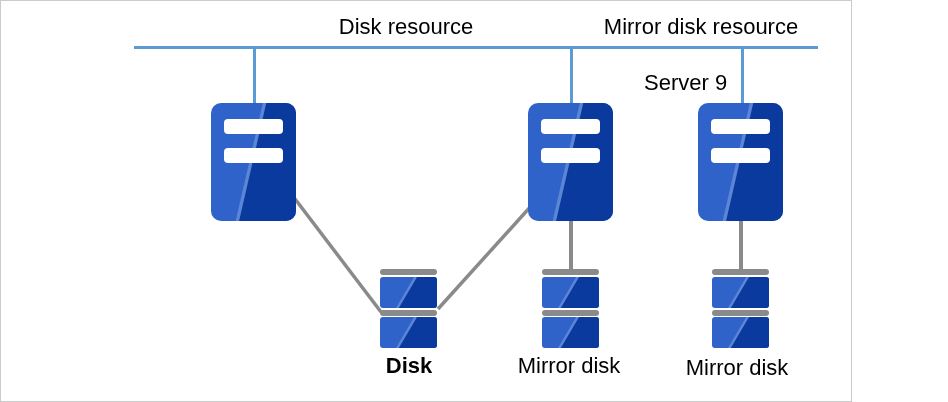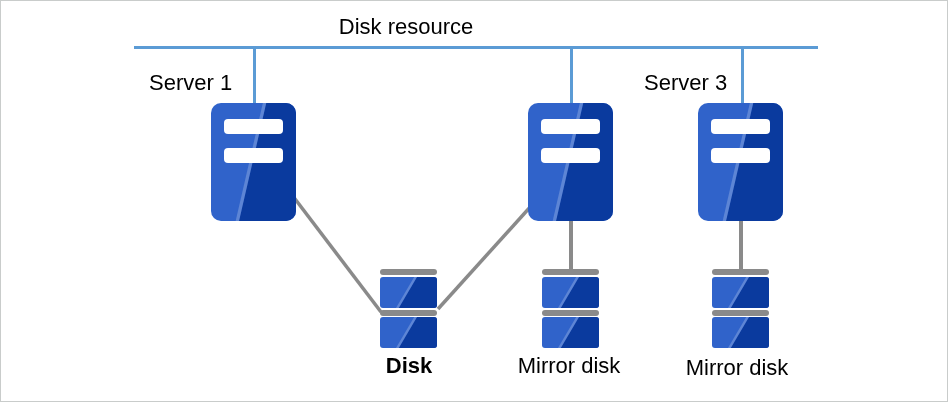--- a/index.html
+++ b/index.html
@@ -1,18 +1,18 @@
 <!DOCTYPE html>
 <html style="--network-line: #5b9bd5; --server-light-blue: #3063ca; --server-dark-blue: #0a3a9e; --connector-gray: #8a8a8a; --disk-bar-gray: #8a8a8a; --text: #000000; --border: #c9cccb;"><head>
 <meta charset="utf-8">
 <style>
   html,body{margin:0;padding:0;background:#ffffff;}
   .canvas{
     position:relative;
-    width:948px;height:402px;
+    width:852px;height:402px;
     box-sizing:border-box;
     background:#ffffff;
     border:1px solid var(--border,#c9cccb);
     font-family:"Liberation Sans", sans-serif;
     color:var(--text,#000);
     overflow:hidden;
   }
   svg.lines{position:absolute;left:0;top:0;width:948px;height:402px;}
   .blue-line{stroke:var(--network-line,#5b9bd5);stroke-width:3;fill:none;}
   .gray-line{stroke:var(--connector-gray,#8a8a8a);stroke-width:3.5;fill:none;}
@@ -83,25 +83,25 @@
     <line class="blue-line" x1="570.5" y1="46" x2="570.5" y2="106"></line>
     <line class="blue-line" x1="741.5" y1="46" x2="741.5" y2="106"></line>
     <line class="gray-line" x1="288" y1="190" x2="380" y2="311"></line>
     <line class="gray-line" x1="540" y1="194" x2="437" y2="308"></line>
     <line class="gray-line v" x1="570" y1="215" x2="570" y2="271"></line>
     <line class="gray-line v" x1="740" y1="215" x2="740" y2="271"></line>
   </svg>
 
   <div class="label centered" style="left:405px;top:13px;">Disk resource</div>
 
-
-  <div class="label" style="left:148px;top:69px;">Server 1</div>
+  <div class="label centered" style="left:700px;top:13px;">Mirror disk resource</div>
 
 
-  <div class="label" style="left:643px;top:69px;">Server 3</div>
+
+  <div class="label" style="left:643px;top:69px;">Server 9</div>
 
   <div class="tower" style="left:210px;">
     <div class="dark"></div>
     <div class="gloss"></div>
     <div class="slot s1"></div>
     <div class="slot s2"></div>
   </div>
 
   <div class="tower" style="left:527px;">
     <div class="dark"></div>

